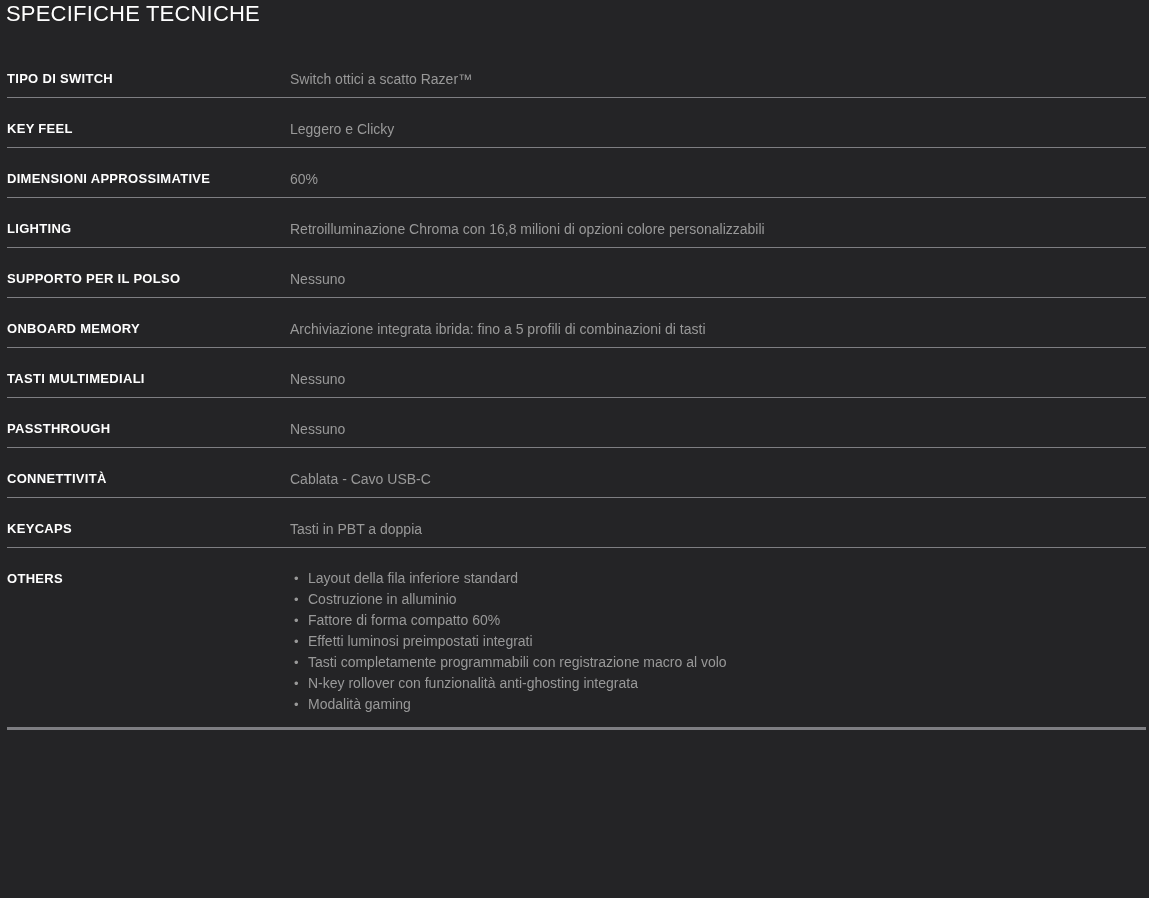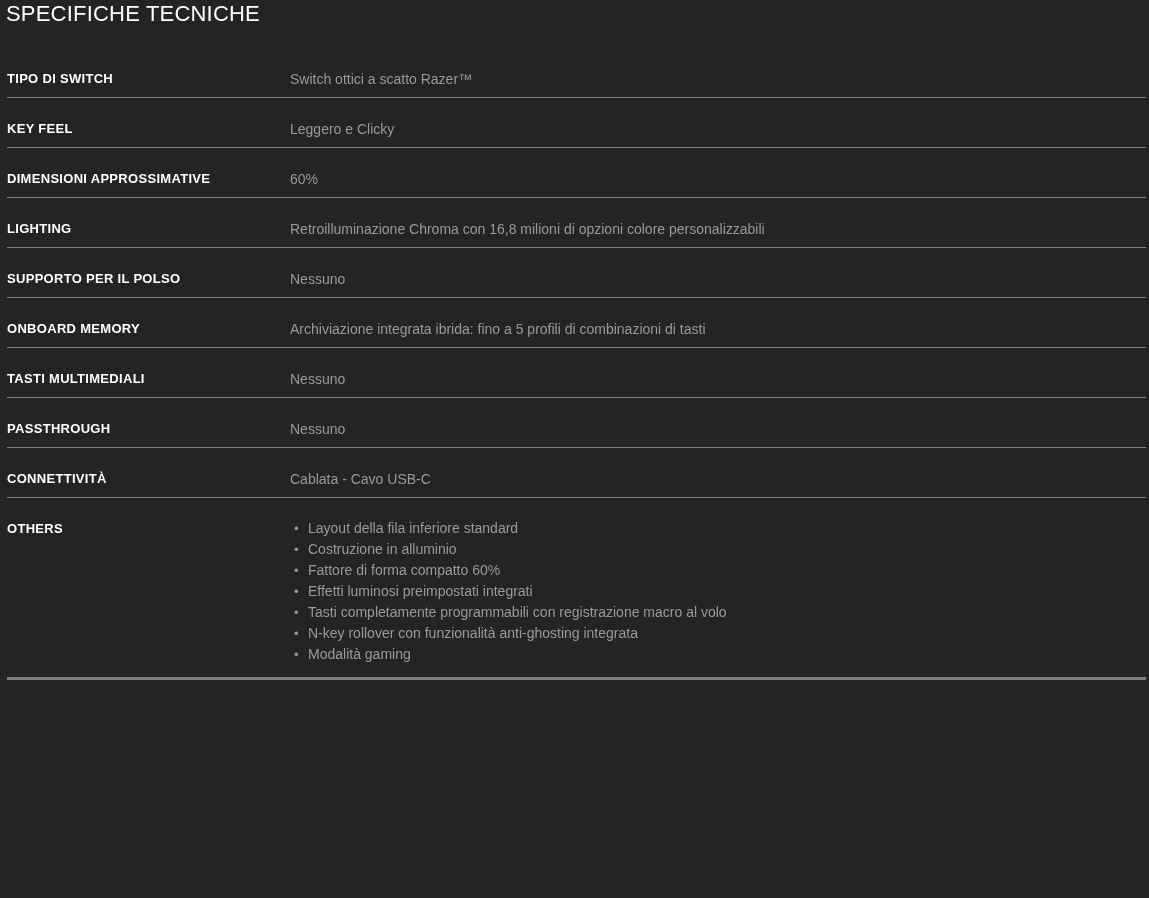--- a/index.html
+++ b/index.html
@@ -134,20 +134,25 @@
     <div class="spec-value">Nessuno</div>
 
   </div>
 
   <div class="spec-row">
     <div class="spec-label">CONNETTIVITÀ</div>
     <div class="spec-value">Cablata - Cavo USB-C</div>
 
   </div>
 
+  <div class="spec-row">
+    <div class="spec-label">KEYCAPS</div>
+    <div class="spec-value">Tasti in PBT a doppia</div>
+
+  </div>
 
   <div class="spec-row">
     <div class="spec-label">OTHERS</div>
 
     <ul class="spec-list">
           <li>Layout della fila inferiore standard</li>
           <li>Costruzione in alluminio</li>
           <li>Fattore di forma compatto 60%</li>
           <li>Effetti luminosi preimpostati integrati</li>
           <li>Tasti completamente programmabili con registrazione macro al volo</li>

